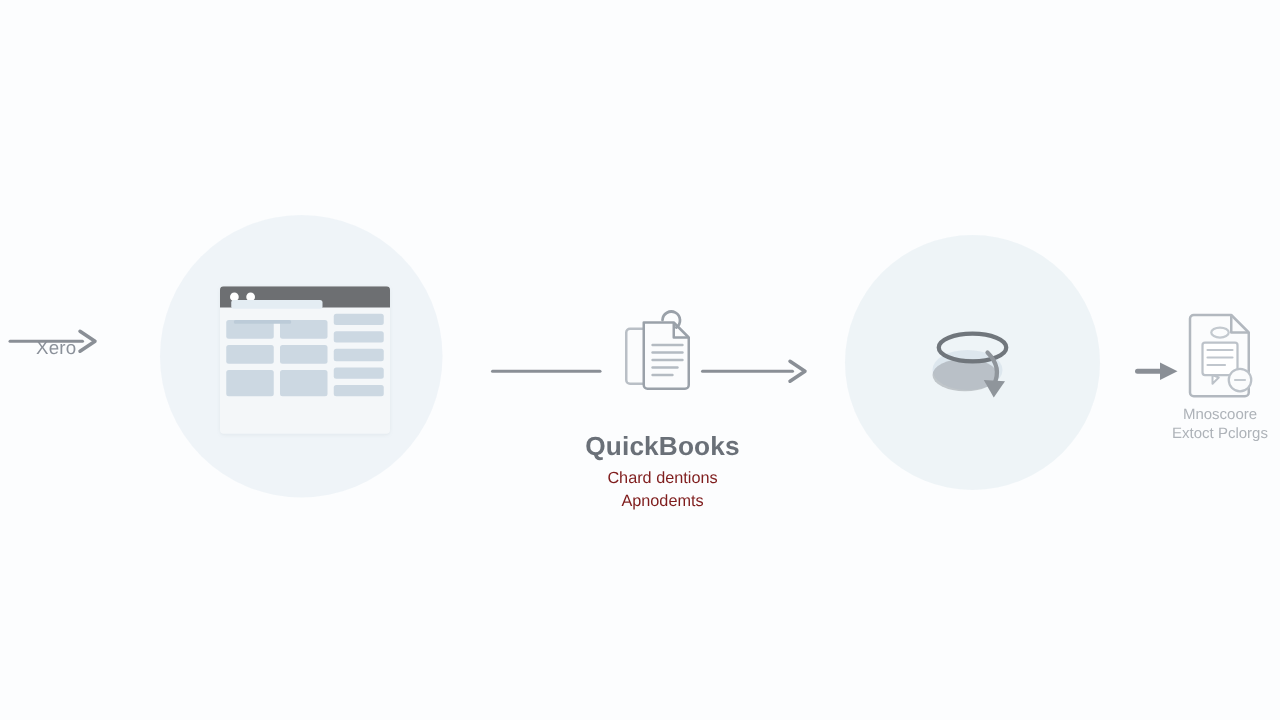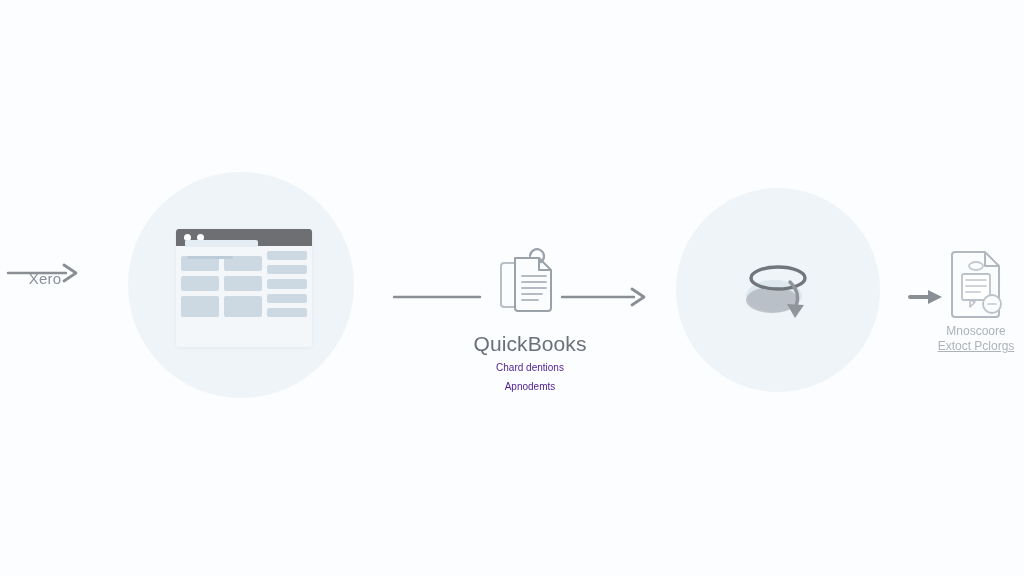--- a/index.html
+++ b/index.html
@@ -67,25 +67,26 @@
     letter-spacing: .2px;
     white-space: nowrap;
     text-align: center;
   }
   .title {
     color: #6a7078;
     font-size: 21px;
     letter-spacing: .1px;
     white-space: nowrap;
     text-align: center;
-    margin-top: 14px;
+    margin-top: 28px;
+    font-weight: bold;
   }
   .subtitle {
-    color: #4c1d95;
-    font-size: 10px;
+    color: #7f1d1d;
+    font-size: 13px;
     line-height: 16px;
     white-space: nowrap;
     text-align: center;
     margin-top: 4px;
     filter: blur(.35px);
   }
   .subtitle.small {
     font-size: 12px;
     line-height: 15px;
     color: #aeb3b9;
@@ -293,16 +294,16 @@
       <g stroke="#c0c6cd" stroke-width="1.7" stroke-linecap="round">
         <line x1="19" y1="32" x2="39" y2="32"></line>
         <line x1="19" y1="38" x2="39" y2="38"></line>
         <line x1="19" y1="44" x2="33" y2="44"></line>
       </g>
       <path d="M23 52 l0 7 l5 -5 z" fill="#ffffff" stroke="#bcc2c9" stroke-width="1.6" stroke-linejoin="round"></path>
       <circle cx="45" cy="56" r="9" fill="#fbfcfd" stroke="#bcc2c9" stroke-width="1.8"></circle>
       <line x1="41" y1="56" x2="49" y2="56" stroke="#c4cad0" stroke-width="1.7" stroke-linecap="round"></line>
     </svg>
     <div class="subtitle small">Mnoscoore</div>
-    <div class="subtitle small" style="margin-top:0;text-decoration:underline;">Extoct Pclorgs</div>
+    <div class="subtitle small" style="margin-top:0;">Extoct Pclorgs</div>
   </div>
 
 </div>
 
 </body></html>

